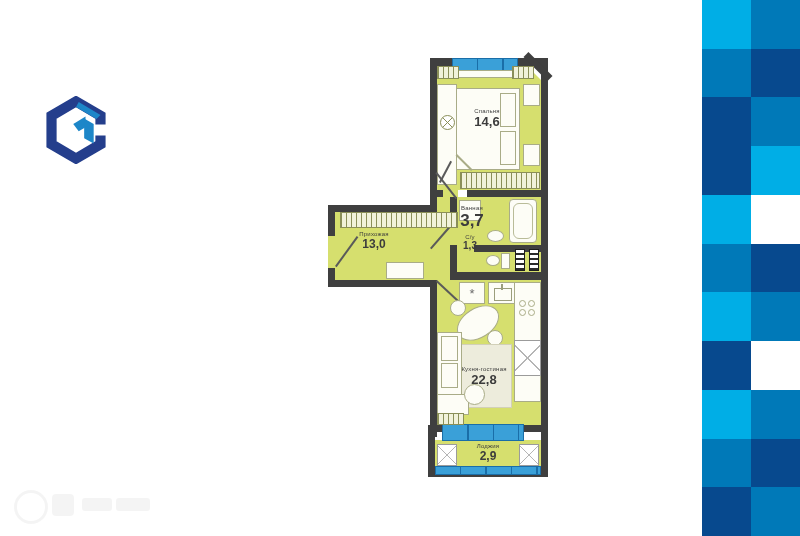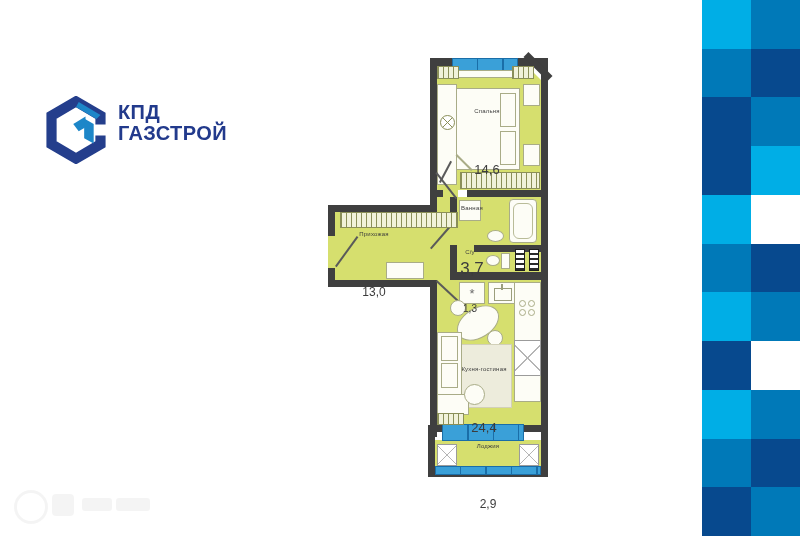--- a/index.html
+++ b/index.html
@@ -32,45 +32,41 @@
         linear-gradient(135deg,transparent calc(50% - .7px),#b5b5b5 calc(50% - .7px) calc(50% + .7px),transparent calc(50% + .7px)),#fff;}
   .lamp{position:absolute;box-sizing:border-box;border:1px solid #8a8f58;border-radius:50%;background:
         linear-gradient(45deg,transparent calc(50% - .6px),#8a8f58 calc(50% - .6px) calc(50% + .6px),transparent calc(50% + .6px)),
         linear-gradient(135deg,transparent calc(50% - .6px),#8a8f58 calc(50% - .6px) calc(50% + .6px),transparent calc(50% + .6px)),#fff;}
   .shaft{position:absolute;box-sizing:border-box;border:1px solid #1d1d1d;
          background:repeating-linear-gradient(0deg,#2a2a2a 0 2px,#ffffff 2px 5px);}
   .round{border-radius:50%;}
 
   .roomlabel{position:absolute;text-align:center;color:#3c3c3c;}
   .roomlabel .rname{display:block;font-size:6px;letter-spacing:.2px;}
-  .roomlabel .rarea{display:block;font-weight:normal;margin-top:48px;}
+  .roomlabel .rarea{display:block;font-weight:bold;}
 
   .glyph{position:absolute;color:#6a6a6a;font-size:13px;line-height:13px;text-align:center;}
 
   
   #watermark{position:absolute;left:8px;top:486px;width:150px;height:42px;opacity:1;}
   .wm{position:absolute;background:rgba(0,0,0,0.045);}
   .wmring{position:absolute;border:3px solid rgba(0,0,0,0.045);border-radius:50%;background:transparent;}
 </style>
 </head>
 <body>
 
 <div id="stage">
 
   <div id="logo">
     <svg width="68" height="68" viewBox="0 0 100 100">
       <path d="M86,42 L86,29 L50,8 L14,29 L14,71 L50,92 L86,71 L86,58" fill="none" stroke="#243e8c" stroke-width="15" stroke-linejoin="miter"></path>
       <polygon points="46,41 64,30 64,46 54,52" fill="#1d86c8"></polygon>
       <polygon points="62,33 76,41 76,70 62,62" fill="#1d86c8"></polygon>
       <polygon points="54,9 86,28 80,34 50,16" fill="#1d86c8"></polygon>
     </svg>
-    <div class="brandtext" style="color: rgb(34, 58, 140);">
-      <div>КПД</div>
-      <div>ГАЗСТРОЙ</div>
-    </div>
   </div>
 
   <div id="checker">
       <div class="crow">
         <div class="ccell" style="background: rgb(0, 174, 230);"></div>
         <div class="ccell" style="background: rgb(0, 121, 184);"></div>
       </div>
       <div class="crow">
         <div class="ccell" style="background: rgb(0, 121, 184);"></div>
         <div class="ccell" style="background: rgb(7, 73, 142);"></div>
@@ -209,31 +205,31 @@
     <div class="xbox" style="left:519px;top:444px;width:20px;height:22px;"></div>
 
     <div class="roomlabel" style="left:447px;top:108px;width:80px;">
       <span class="rname">Спальня</span>
       <span class="rarea" style="font-size:13px;">14,6</span>
     </div>
     <div class="roomlabel" style="left:447px;top:205px;width:50px;">
       <span class="rname">Ванная</span>
       <span class="rarea" style="font-size:17px;">3,7</span>
     </div>
-    <div class="roomlabel" style="left:455px;top:249px;width:30px;">
+    <div class="roomlabel" style="left:455px;top:234px;width:30px;">
       <span class="rname">С/у</span>
       <span class="rarea" style="font-size:10px;">1,3</span>
     </div>
     <div class="roomlabel" style="left:338px;top:231px;width:72px;">
       <span class="rname">Прихожая</span>
       <span class="rarea" style="font-size:12px;">13,0</span>
     </div>
     <div class="roomlabel" style="left:445px;top:366px;width:78px;">
       <span class="rname">Кухня-гостиная</span>
-      <span class="rarea" style="font-size:13px;">24,4</span>
+      <span class="rarea" style="font-size:13px;">22,8</span>
     </div>
     <div class="roomlabel" style="left:456px;top:443px;width:64px;">
       <span class="rname">Лоджия</span>
       <span class="rarea" style="font-size:12px;">2,9</span>
     </div>
   </div>
 
   <div id="watermark">
     <div class="wmring" style="left:6px;top:4px;width:28px;height:28px;"></div>
     <div class="wm" style="left:44px;top:8px;width:22px;height:22px;border-radius:4px;"></div>

